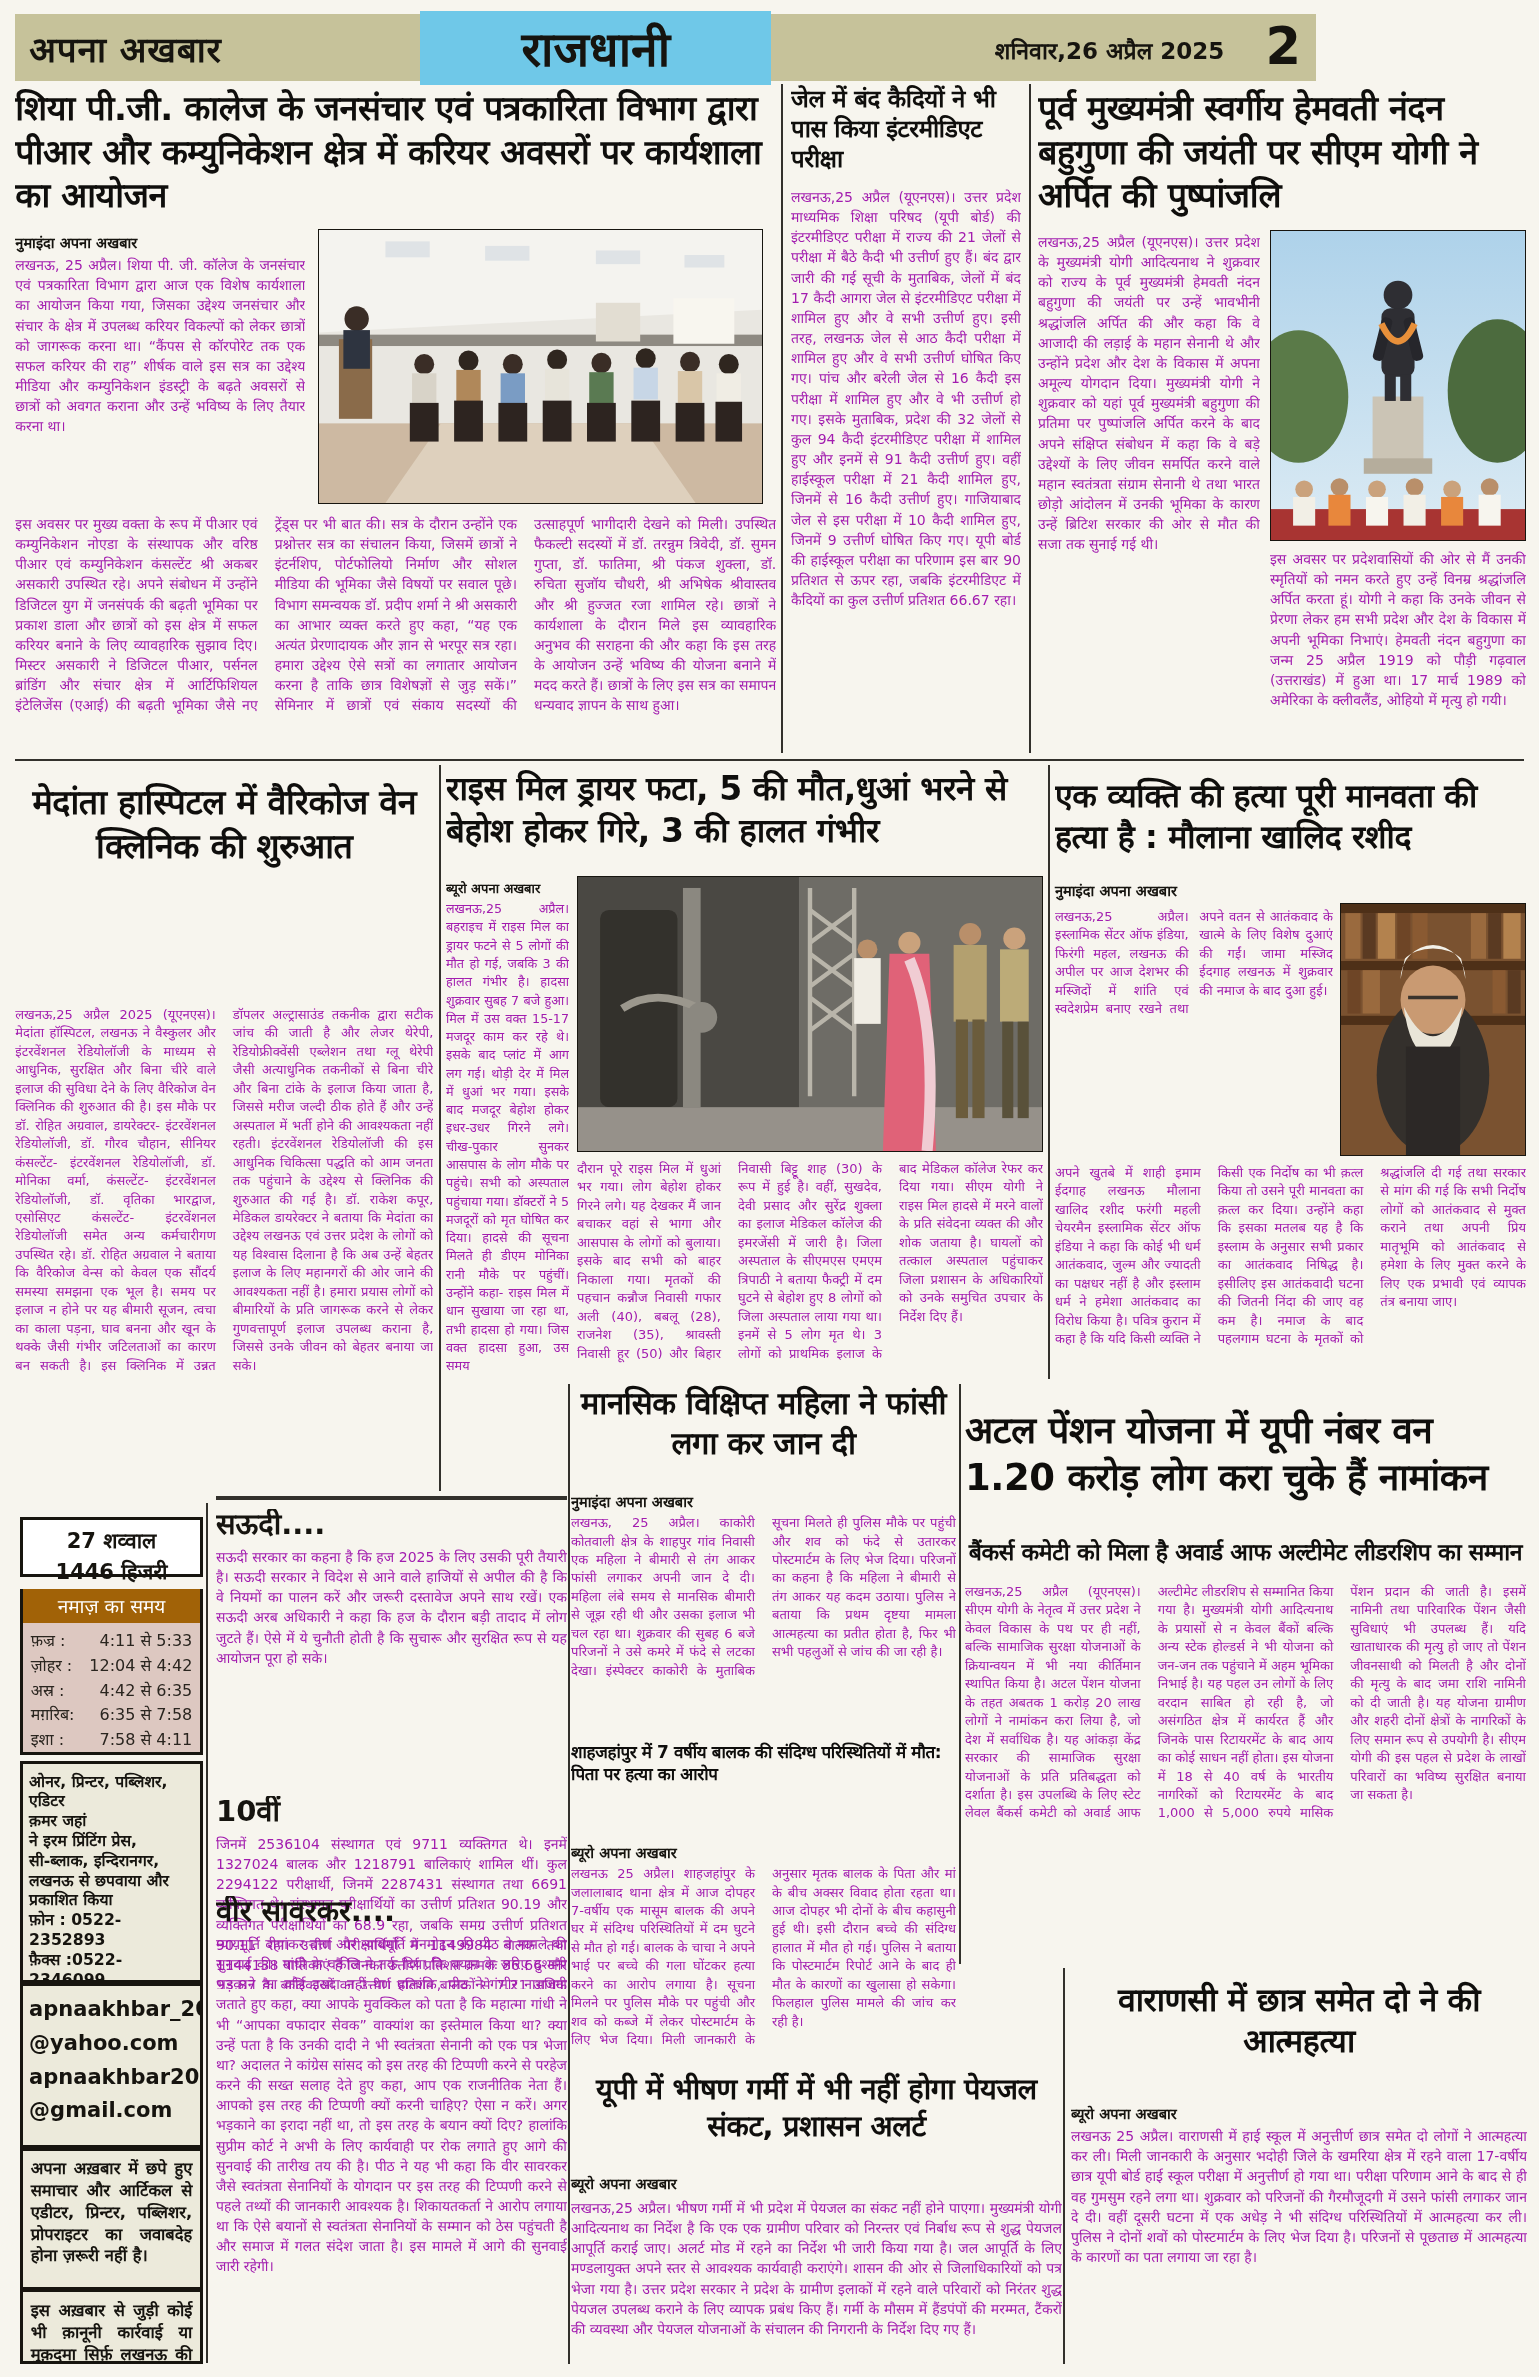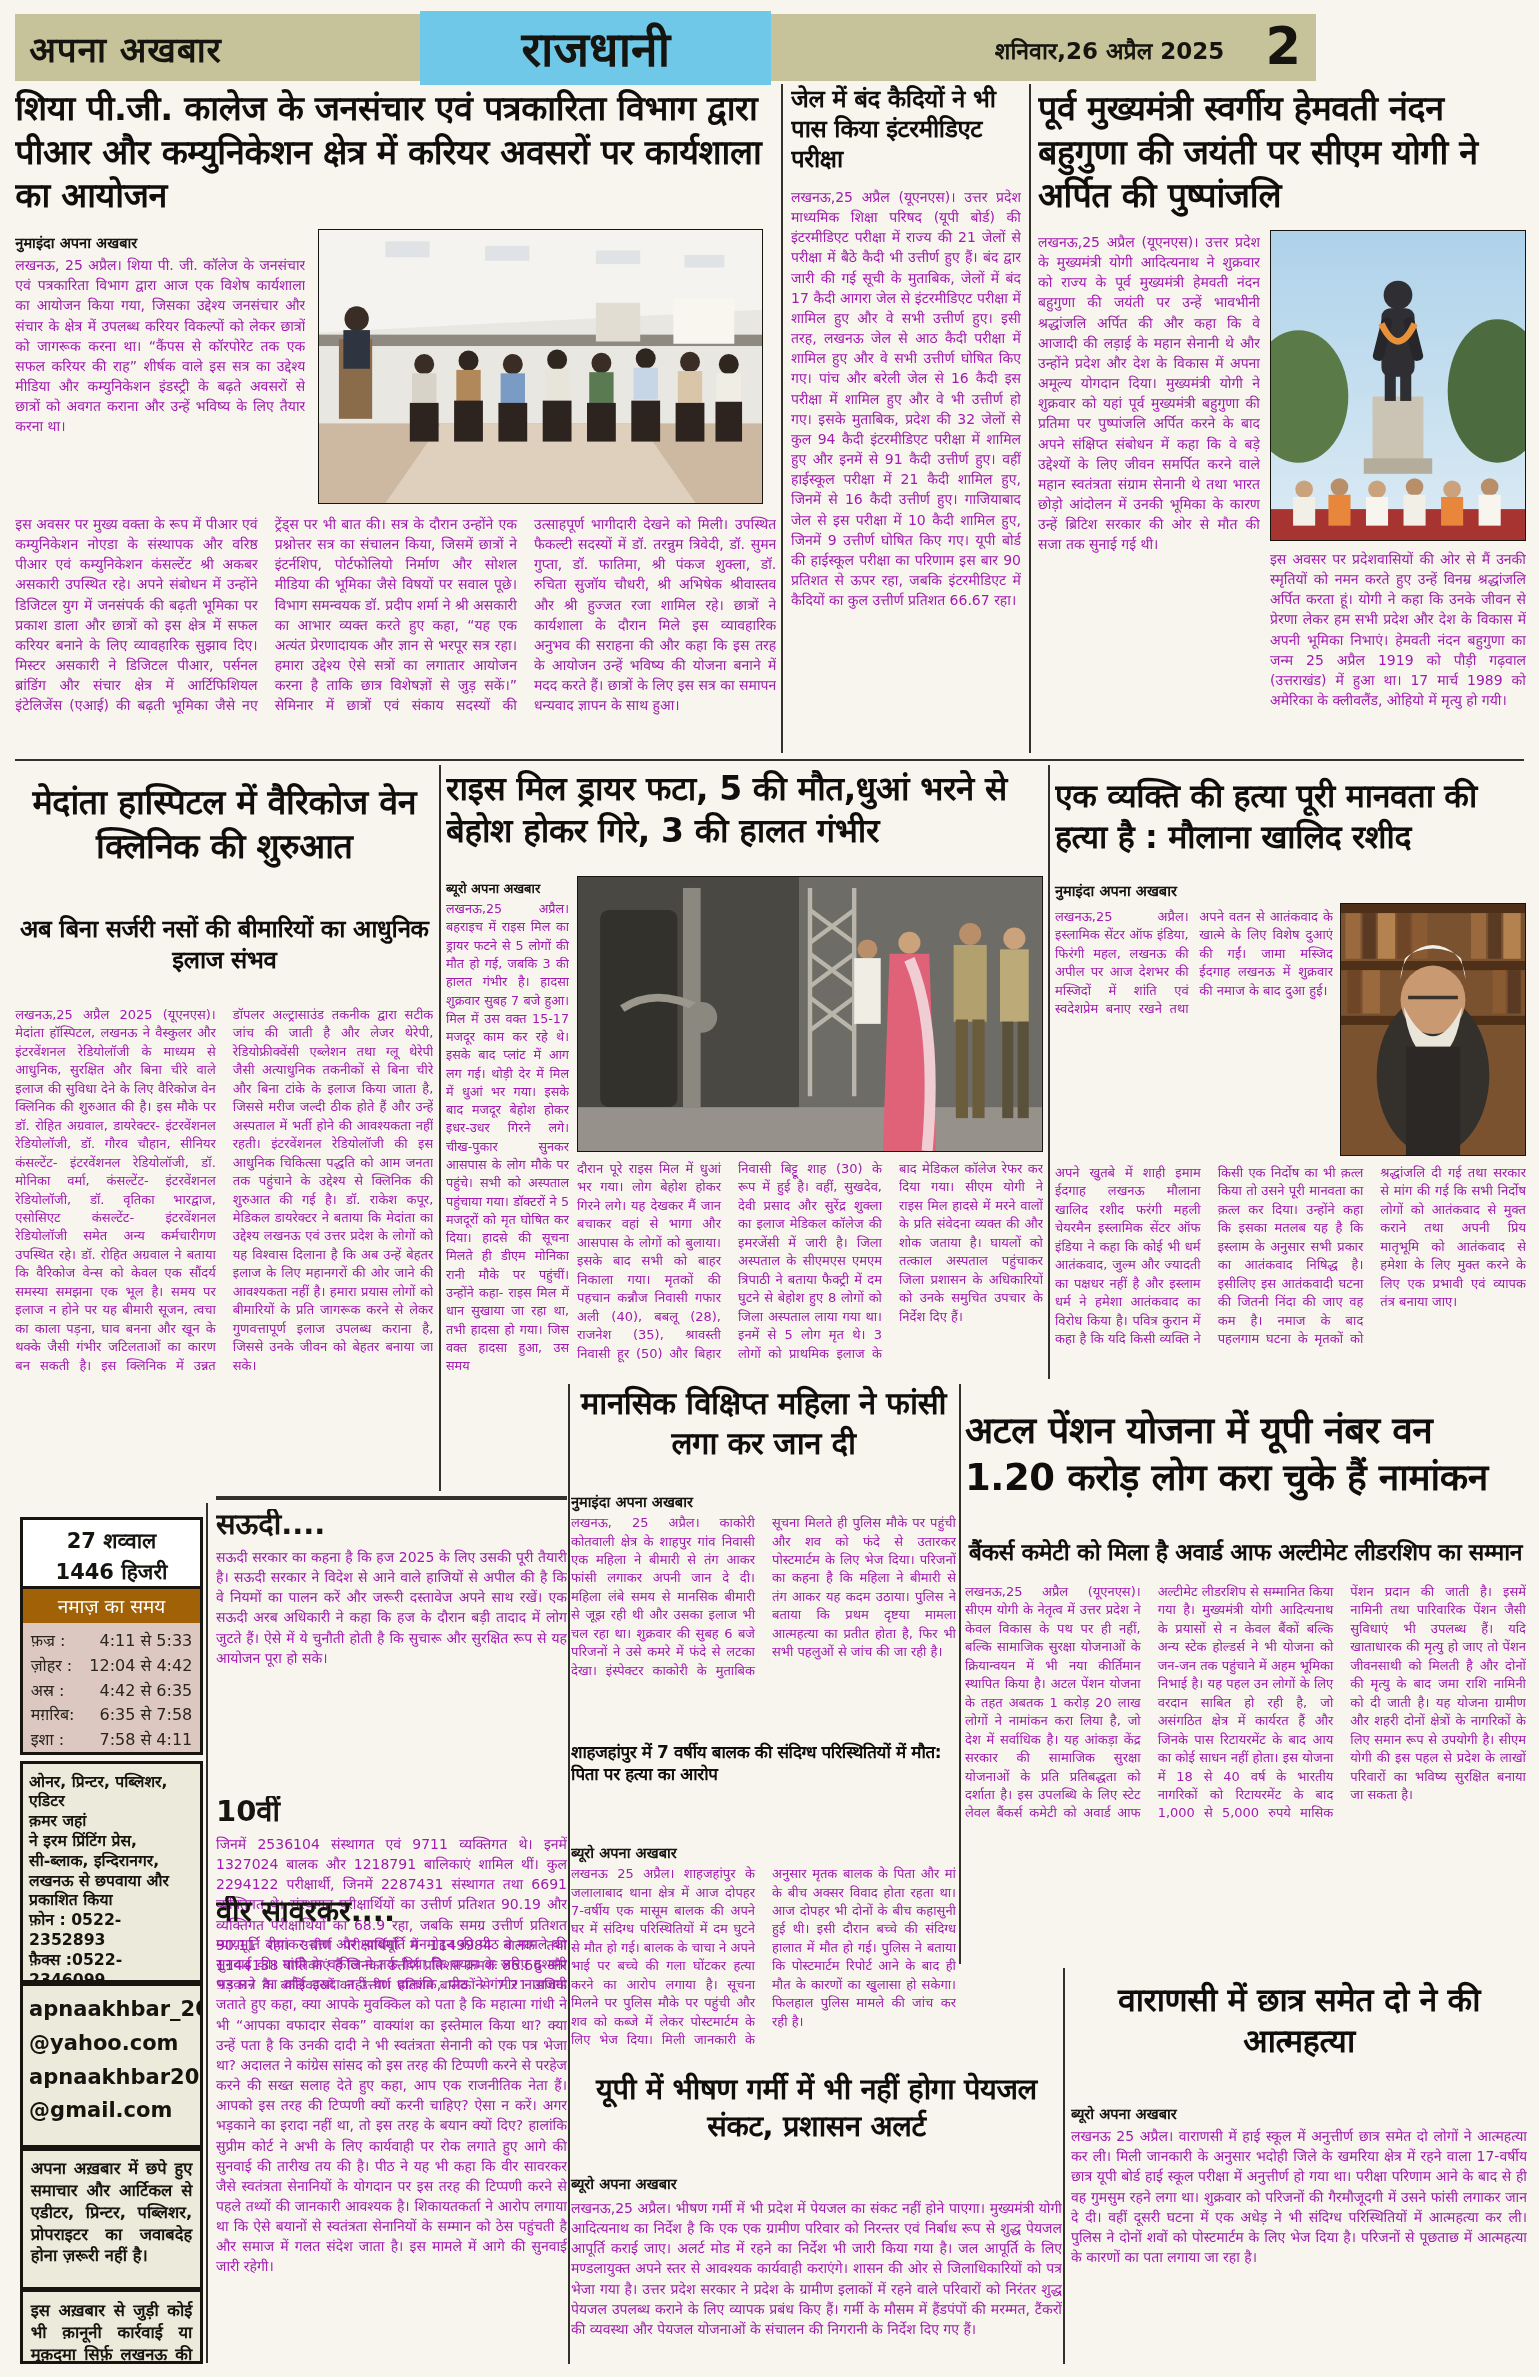--- a/index.html
+++ b/index.html
@@ -148,21 +148,20 @@
         <circle cx="198" cy="232" r="8" fill="#b98f6a"></circle>
           <rect x="188" y="239" width="20" height="28" fill="#f7f5ee"></rect>
       </g>
     </svg>
   </div>
   <div class="abs body-txt" style="left:1270px;top:549px;width:256px;height:202px;">इस अवसर पर प्रदेशवासियों की ओर से मैं उनकी स्मृतियों को नमन करते हुए उन्हें विनम्र श्रद्धांजलि अर्पित करता हूं। योगी ने कहा कि उनके जीवन से प्रेरणा लेकर हम सभी प्रदेश और देश के विकास में अपनी भूमिका निभाएं। हेमवती नंदन बहुगुणा का जन्म 25 अप्रैल 1919 को पौड़ी गढ़वाल (उत्तराखंड) में हुआ था। 17 मार्च 1989 को अमेरिका के क्लीवलैंड, ओहियो में मृत्यु हो गयी।</div>
 
   <div class="abs hrule" style="left:15.3px;top:759px;width:1509px;height:1.5px;"></div>
 
   <div class="abs hl center" style="left:15.3px;top:781px;width:418px;height:129px;font-size:34px;">मेदांता हास्पिटल में वैरिकोज वेन क्लिनिक की शुरुआत</div>
-  <div class="abs hl center" style="left:15.3px;top:914px;width:418px;height:86px;font-size:24px;line-height:1.3;">अब बिना सर्जरी नसों की बीमारियों का आधुनिक इलाज संभव</div>
   <div class="abs body-txt small-txt cols2" style="left:15.3px;top:1006px;width:418px;height:485px;">लखनऊ,25 अप्रैल 2025 (यूएनएस)। मेदांता हॉस्पिटल, लखनऊ ने वैस्कुलर और इंटरवेंशनल रेडियोलॉजी के माध्यम से आधुनिक, सुरक्षित और बिना चीरे वाले इलाज की सुविधा देने के लिए वैरिकोज वेन क्लिनिक की शुरुआत की है। इस मौके पर डॉ. रोहित अग्रवाल, डायरेक्टर- इंटरवेंशनल रेडियोलॉजी, डॉ. गौरव चौहान, सीनियर कंसल्टेंट- इंटरवेंशनल रेडियोलॉजी, डॉ. मोनिका वर्मा, कंसल्टेंट- इंटरवेंशनल रेडियोलॉजी, डॉ. वृतिका भारद्वाज, एसोसिएट कंसल्टेंट- इंटरवेंशनल रेडियोलॉजी समेत अन्य कर्मचारीगण उपस्थित रहे। डॉ. रोहित अग्रवाल ने बताया कि वैरिकोज वेन्स को केवल एक सौंदर्य समस्या समझना एक भूल है। समय पर इलाज न होने पर यह बीमारी सूजन, त्वचा का काला पड़ना, घाव बनना और खून के थक्के जैसी गंभीर जटिलताओं का कारण बन सकती है। इस क्लिनिक में उन्नत डॉपलर अल्ट्रासाउंड तकनीक द्वारा सटीक जांच की जाती है और लेजर थेरेपी, रेडियोफ्रीक्वेंसी एब्लेशन तथा ग्लू थेरेपी जैसी अत्याधुनिक तकनीकों से बिना चीरे और बिना टांके के इलाज किया जाता है, जिससे मरीज जल्दी ठीक होते हैं और उन्हें अस्पताल में भर्ती होने की आवश्यकता नहीं रहती। इंटरवेंशनल रेडियोलॉजी की इस आधुनिक चिकित्सा पद्धति को आम जनता तक पहुंचाने के उद्देश्य से क्लिनिक की शुरुआत की गई है। डॉ. राकेश कपूर, मेडिकल डायरेक्टर ने बताया कि मेदांता का उद्देश्य लखनऊ एवं उत्तर प्रदेश के लोगों को यह विश्वास दिलाना है कि अब उन्हें बेहतर इलाज के लिए महानगरों की ओर जाने की आवश्यकता नहीं है। हमारा प्रयास लोगों को बीमारियों के प्रति जागरूक करने से लेकर गुणवत्तापूर्ण इलाज उपलब्ध कराना है, जिससे उनके जीवन को बेहतर बनाया जा सके।</div>
 
   <div class="abs vrule" style="left:439px;top:765px;height:726px;"></div>
 
   <div class="abs hl" style="left:446px;top:768px;width:597px;height:104px;font-size:33px;">राइस मिल ड्रायर फटा, 5 की मौत,धुआं भरने से बेहोश होकर गिरे, 3 की हालत गंभीर</div>
   <div class="abs" style="left:446px;top:879px;width:123px;height:500px;overflow:hidden;">
     <div class="byline" style="font-size:13px;">ब्यूरो अपना अखबार</div>
     <div class="body-txt" style="font-size:12.7px;">लखनऊ,25 अप्रैल। बहराइच में राइस मिल का ड्रायर फटने से 5 लोगों की मौत हो गई, जबकि 3 की हालत गंभीर है। हादसा शुक्रवार सुबह 7 बजे हुआ। मिल में उस वक्त 15-17 मजदूर काम कर रहे थे। इसके बाद प्लांट में आग लग गई। थोड़ी देर में मिल में धुआं भर गया। इसके बाद मजदूर बेहोश होकर इधर-उधर गिरने लगे। चीख-पुकार सुनकर आसपास के लोग मौके पर पहुंचे। सभी को अस्पताल पहुंचाया गया। डॉक्टरों ने 5 मजदूरों को मृत घोषित कर दिया। हादसे की सूचना मिलते ही डीएम मोनिका रानी मौके पर पहुंचीं। उन्होंने कहा- राइस मिल में धान सुखाया जा रहा था, तभी हादसा हो गया। जिस वक्त हादसा हुआ, उस समय</div>
   </div>
   <div class="abs photo" style="left:577px;top:876px;width:466px;height:276px;">
@@ -276,21 +275,21 @@
     <div class="body-txt">जिनमें 2536104 संस्थागत एवं 9711 व्यक्तिगत थे। इनमें 1327024 बालक और 1218791 बालिकाएं शामिल थीं। कुल 2294122 परीक्षार्थी, जिनमें 2287431 संस्थागत तथा 6691 व्यक्तिगत थे। संस्थागत परीक्षार्थियों का उत्तीर्ण प्रतिशत 90.19 और व्यक्तिगत परीक्षार्थियों का 68.9 रहा, जबकि समग्र उत्तीर्ण प्रतिशत 90.11 रहा। उत्तीर्ण परीक्षार्थियों में 1149984 बालक तथा 1144138 बालिकाएं हैं जिनका उत्तीर्ण प्रतिशत क्रमशः 86.66 और 93.87 है। बालिकाओं का उत्तीर्ण प्रतिशत बालकों से 7.21 अधिक है, वहीं संस्थागत परीक्षार्थियों का उत्तीर्ण प्रतिशत व्यक्तिगत परीक्षार्थियों से 21.29 अधिक है। इस बार परिणाम के साथ-साथ टॉपर्स की लिस्ट, कुल पास प्रतिशत, जेंडर वाइज परफॉर्मेंस और जनपद-वार परिणामों के आंकड़े भी जारी किए गए हैं।</div>
   </div>
   <div class="abs" style="left:216px;top:1896px;width:351px;height:469px;overflow:hidden;">
     <div class="sec-head">वीर सावरकर....</div>
     <div class="body-txt">न्यायमूर्ति दीपांकर दत्ता और न्यायमूर्ति मनमोहन की पीठ ने मामले की सुनवाई की। गांधी के वकील ने तर्क दिया कि बयान के जरिए दुश्मनी भड़काने का कोई इरादा नहीं था। हालांकि, पीठ ने गंभीर नाराजगी जताते हुए कहा, क्या आपके मुवक्किल को पता है कि महात्मा गांधी ने भी “आपका वफादार सेवक” वाक्यांश का इस्तेमाल किया था? क्या उन्हें पता है कि उनकी दादी ने भी स्वतंत्रता सेनानी को एक पत्र भेजा था? अदालत ने कांग्रेस सांसद को इस तरह की टिप्पणी करने से परहेज करने की सख्त सलाह देते हुए कहा, आप एक राजनीतिक नेता हैं। आपको इस तरह की टिप्पणी क्यों करनी चाहिए? ऐसा न करें। अगर भड़काने का इरादा नहीं था, तो इस तरह के बयान क्यों दिए? हालांकि सुप्रीम कोर्ट ने अभी के लिए कार्यवाही पर रोक लगाते हुए आगे की सुनवाई की तारीख तय की है। पीठ ने यह भी कहा कि वीर सावरकर जैसे स्वतंत्रता सेनानियों के योगदान पर इस तरह की टिप्पणी करने से पहले तथ्यों की जानकारी आवश्यक है। शिकायतकर्ता ने आरोप लगाया था कि ऐसे बयानों से स्वतंत्रता सेनानियों के सम्मान को ठेस पहुंचती है और समाज में गलत संदेश जाता है। इस मामले में आगे की सुनवाई जारी रहेगी।</div>
   </div>
 
   <div class="abs vrule" style="left:206px;top:1503px;height:860px;"></div>
   <div class="abs vrule" style="left:568px;top:1384px;height:980px;"></div>
 
-  <div class="abs hijri-box" style="left:20px;top:1517px;width:183px;height:72px;">
+  <div class="abs hijri-box" style="left:20px;top:1517px;width:183px;height:60px;">
     <div>27 शव्वाल</div>
     <div>1446 हिजरी</div>
   </div>
   <div class="abs namaz-head" style="left:20px;top:1589px;width:183px;height:34px;">नमाज़ का समय</div>
   <div class="abs namaz-table" style="left:20px;top:1623px;width:183px;height:132px;">
     <div class="namaz-row">
       <span>फ़ज्र :</span>
       <span>4:11 से 5:33</span>
     </div>
     <div class="namaz-row">

